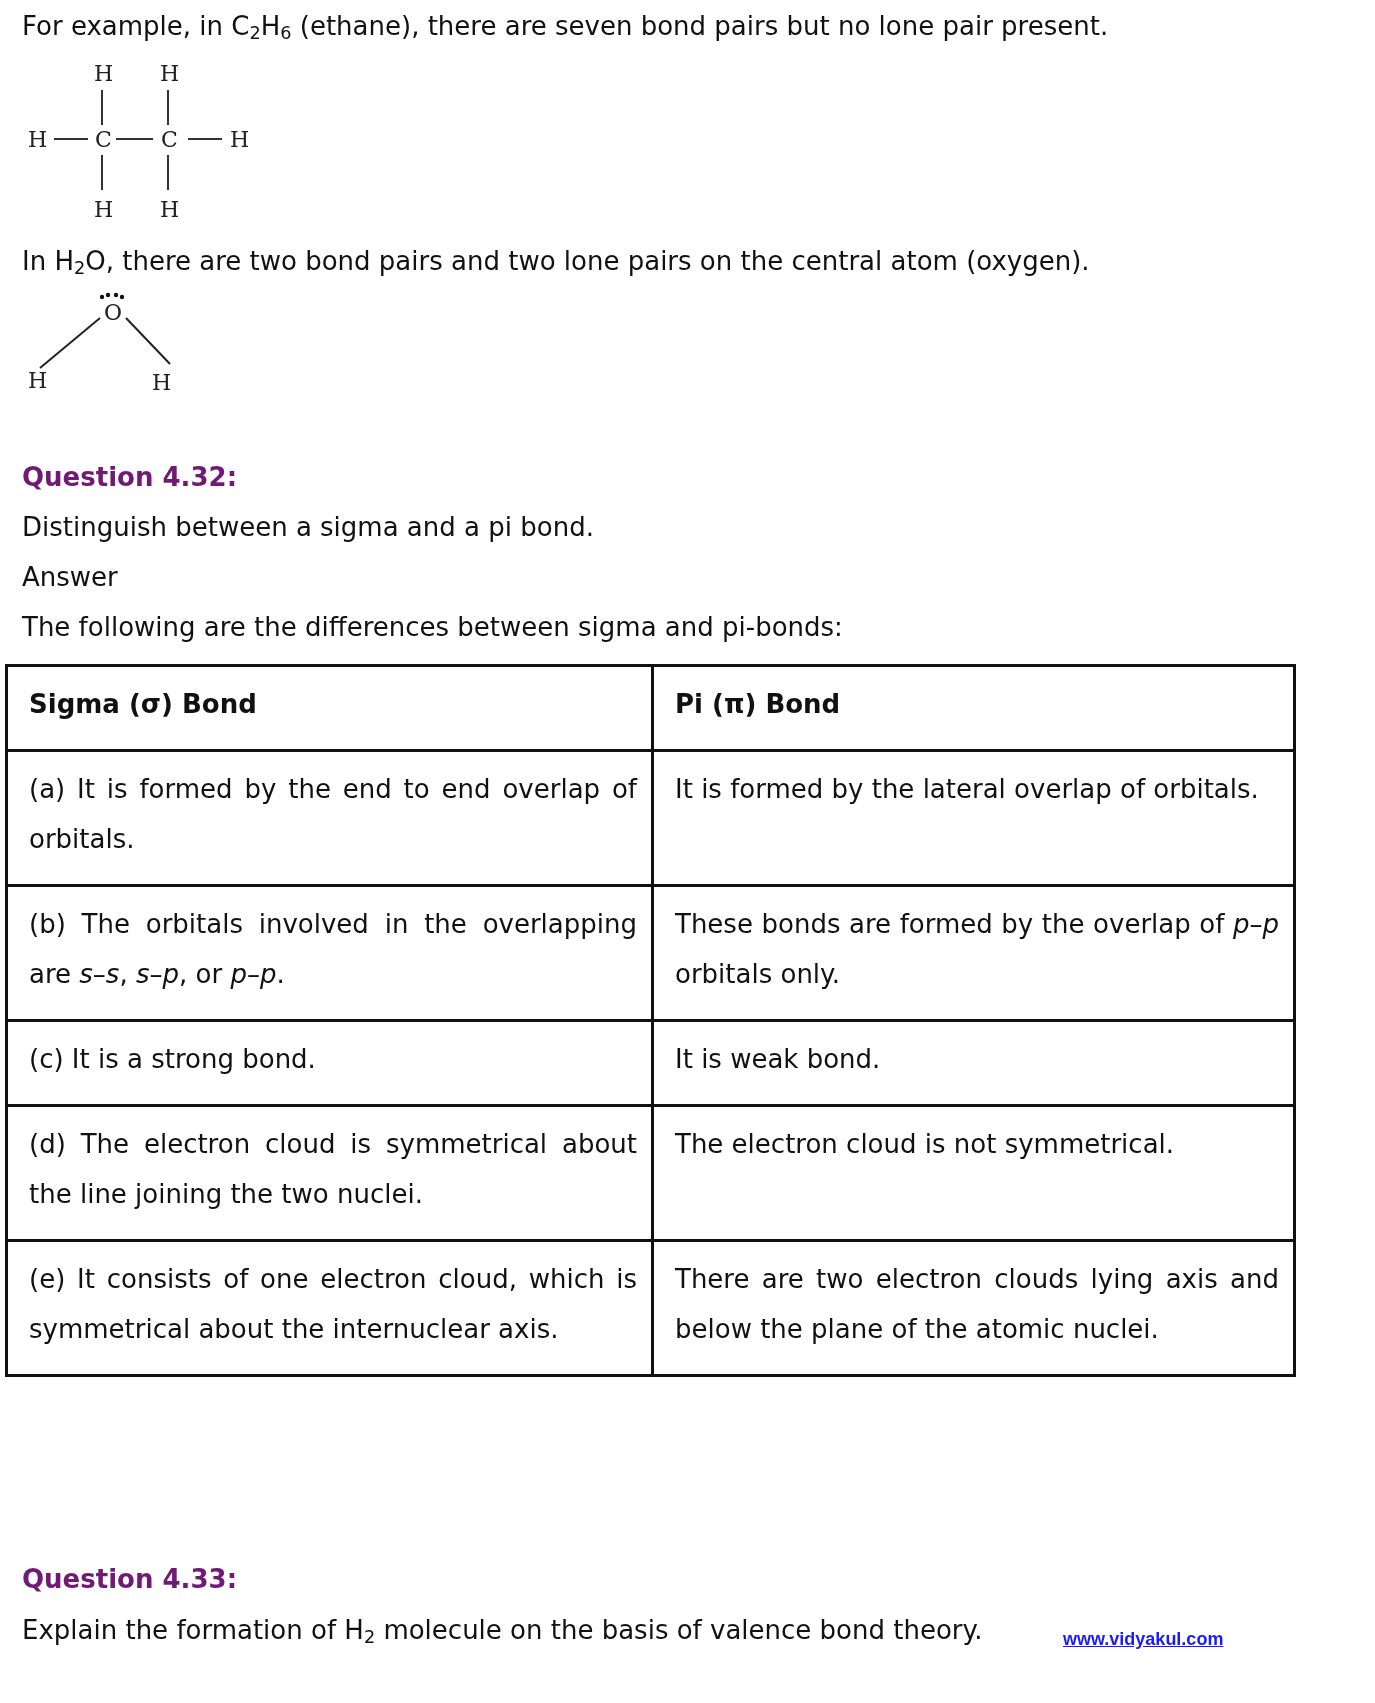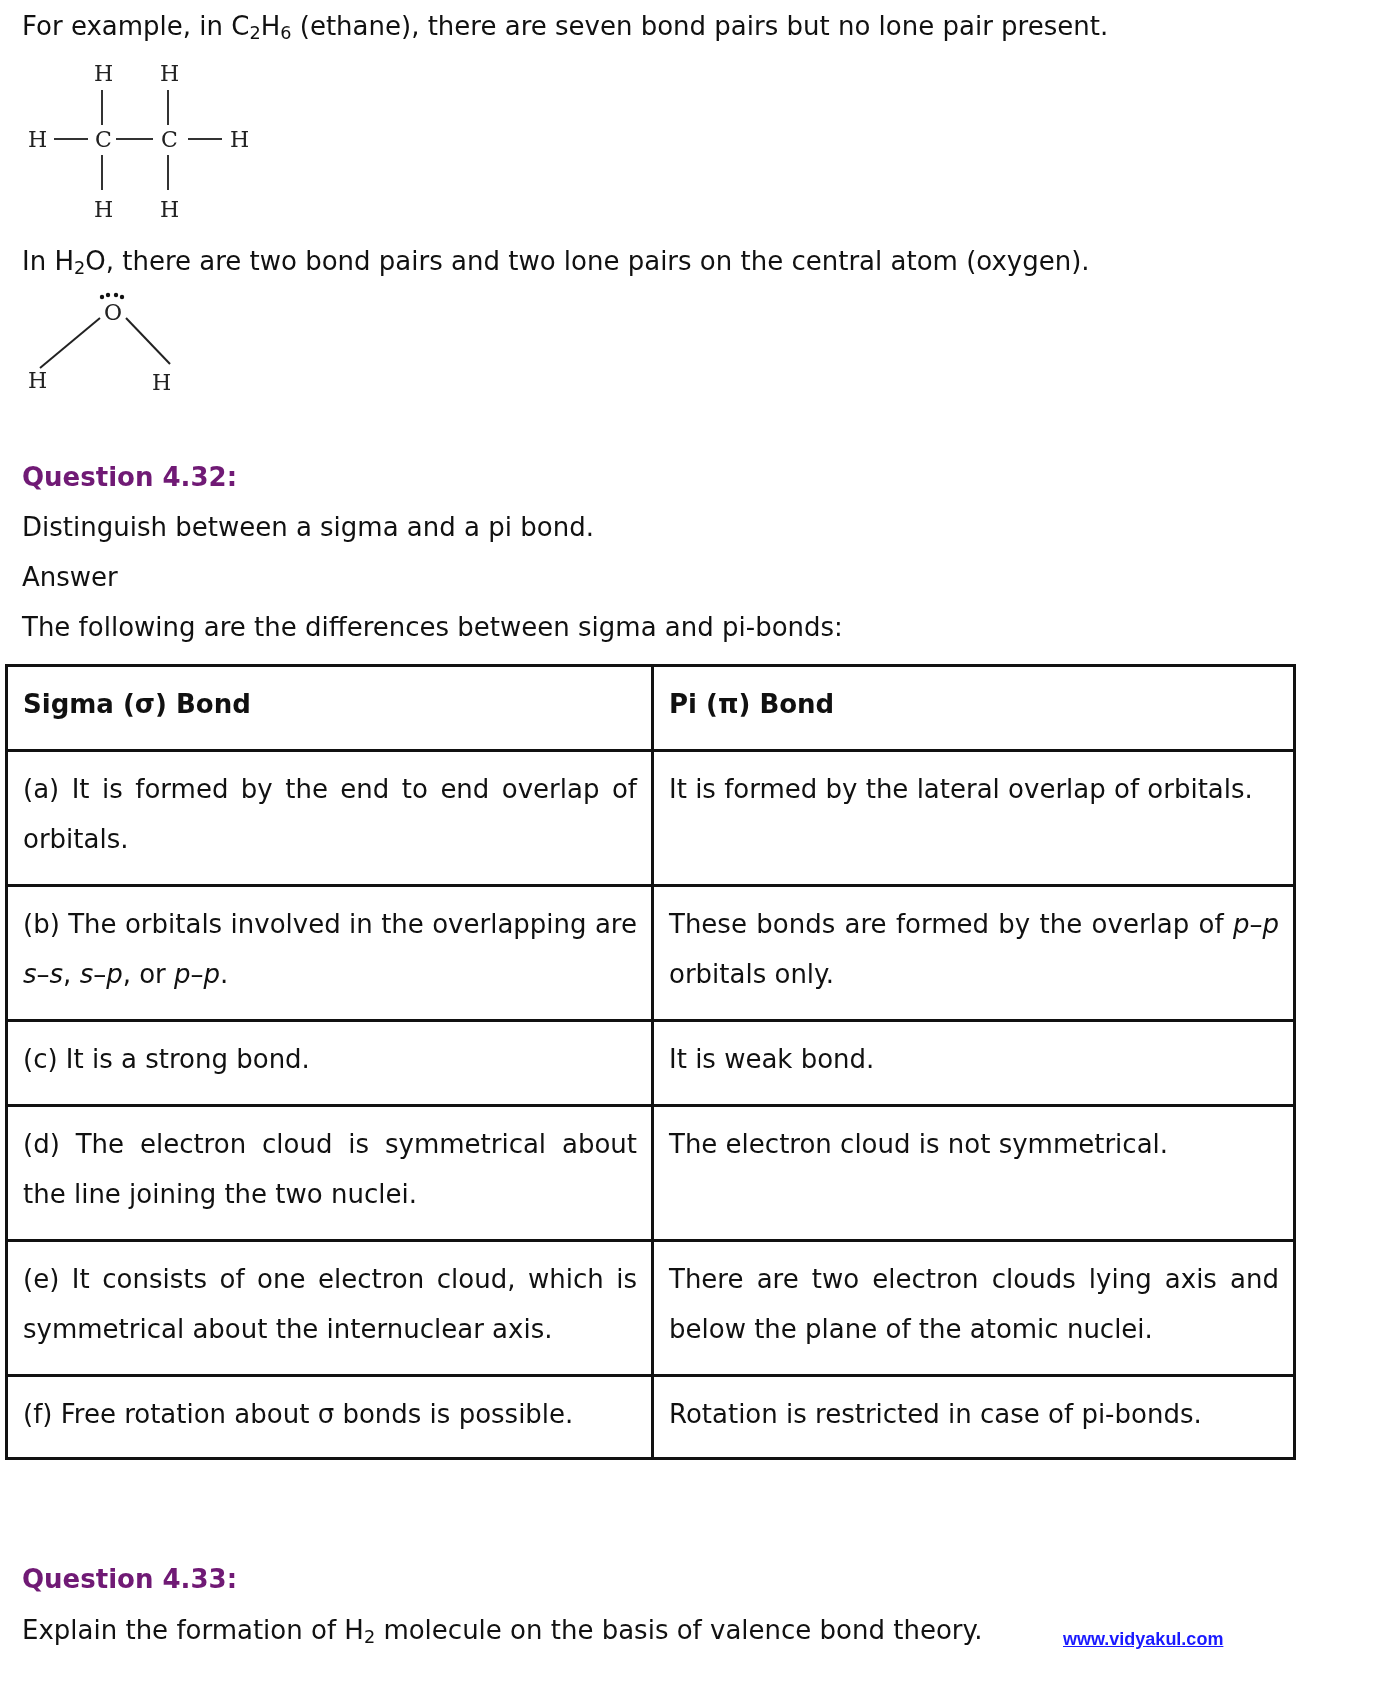--- a/index.html
+++ b/index.html
@@ -16,21 +16,21 @@
   .mol text { font-family: "DejaVu Serif", "Liberation Serif", serif; font-size: 22px; fill: #222; }
   table.cmp {
     position: absolute; left: 5px; top: 664px; width: 1288px;
     border-collapse: collapse; table-layout: fixed;
     border: 3px solid #111;
   }
   table.cmp td, table.cmp th {
     border: 3px solid #111;
     vertical-align: top;
     text-align: justify;
-    padding: 12px 14px 0 15px;
+    padding: 12px 14px 0 21px;
     font-size: 26px;
     line-height: 50px;
     font-weight: normal;
   }
   table.cmp th { font-weight: bold; text-align: left; }
   table.cmp col.c1 { width: 646px; }
   table.cmp col.c2 { width: 642px; }
   .r0 { height: 85px; }
   .r1, .r2, .r4, .r5 { height: 135px; }
   .r3 { height: 85px; margin-top: 47px; }
@@ -117,24 +117,20 @@
     <td>It is weak bond.</td>
   </tr>
   <tr class="r4">
     <td>(d) The electron cloud is symmetrical about the line joining the two nuclei.</td>
     <td>The electron cloud is not symmetrical.</td>
   </tr>
   <tr class="r5">
     <td>(e) It consists of one electron cloud, which is symmetrical about the internuclear axis.</td>
     <td>There are two electron clouds lying axis and below the plane of the atomic nuclei.</td>
   </tr>
-  <tr class="r6">
-    <td>(f) Free rotation about σ bonds is possible.</td>
-    <td>Rotation is restricted in case of pi-bonds.</td>
-  </tr>
 </tbody>
   </table>
 
 <div class="line qhead" style="top:1563px;">Question 4.33:</div>
 <div class="line" style="top:1614px;">
   <span>Explain the formation of H</span><sub>2</sub><span> molecule on the basis of valence bond theory.</span>
 </div>
 
 <a class="link">www.vidyakul.com</a>
 

